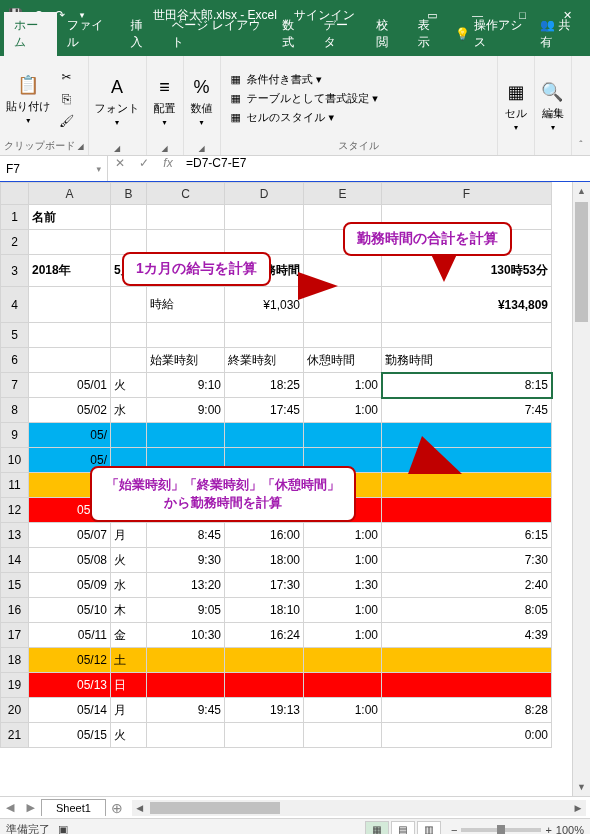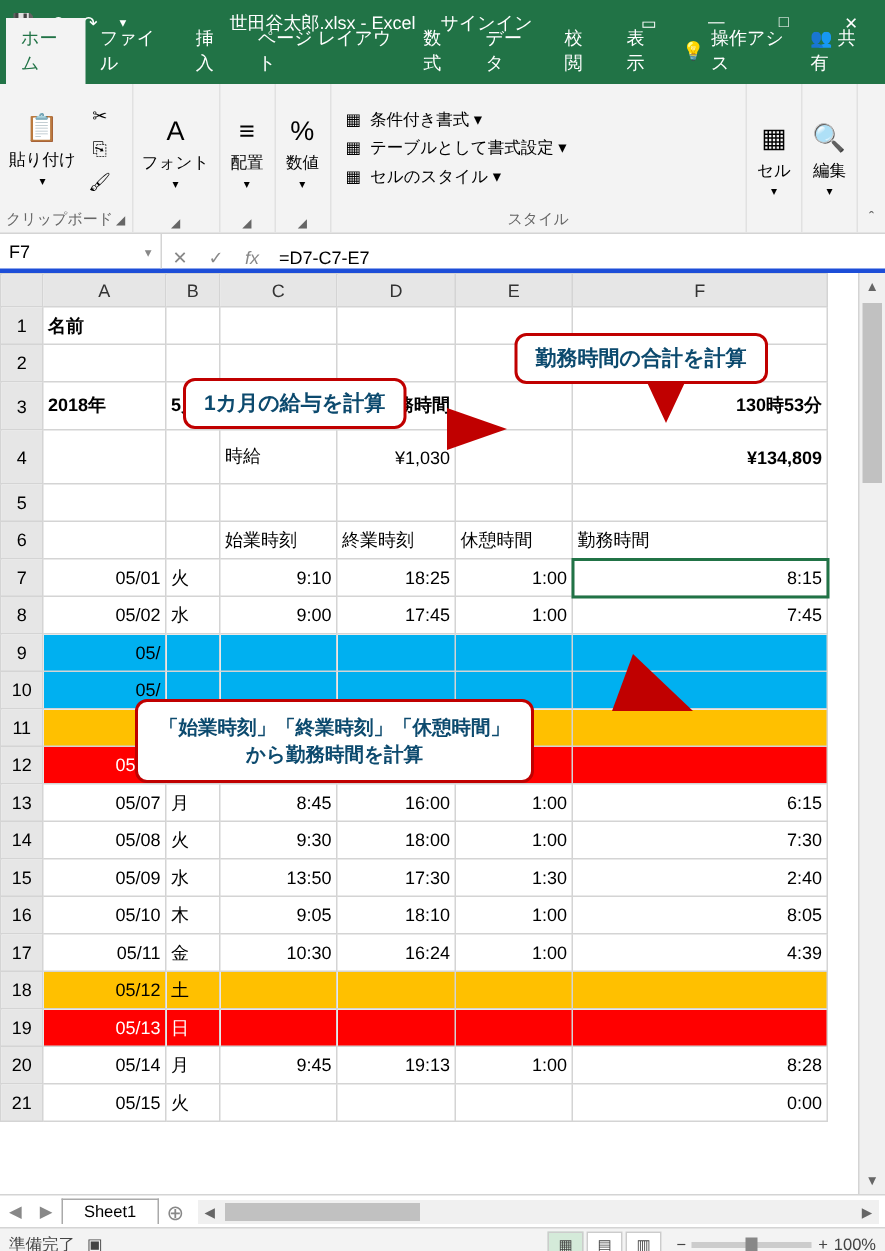--- a/index.html
+++ b/index.html
@@ -29,21 +29,21 @@
 .rgroup .label .dlaunch { font-size: 8px; }
 .bigbtn { display: flex; flex-direction: column; align-items: center; gap: 2px; font-size: 11px; padding: 2px; }
 .bigbtn .icon { width: 24px; height: 24px; display: flex; align-items: center; justify-content: center; font-size: 18px; }
 .smallcol { display: flex; flex-direction: column; gap: 2px; }
 .smallbtn { width: 20px; height: 20px; display: flex; align-items: center; justify-content: center; font-size: 12px; }
 .stylelist { display: flex; flex-direction: column; gap: 2px; font-size: 11px; }
 .stylelist .item { display: flex; align-items: center; gap: 4px; padding: 1px 4px; }
 .stylelist .sicon { width: 14px; height: 14px; display: inline-flex; align-items: center; justify-content: center; }
 
 
-.fbar { height: 26px; border-bottom: 3px solid #1d4ed8; display: flex; align-items: flex-end; background: #fff; }
+.fbar { height: 26px; border-bottom: 1px solid #1d4ed8; display: flex; align-items: flex-start; background: #fff; }
 .namebox { width: 108px; border-right: 1px solid #d4d4d4; padding: 0 6px; font-size: 12px; display: flex; align-items: center; height: 100%; }
 .namebox .dd { margin-left: auto; font-size: 9px; color: #888; }
 .fbar .fbtn { width: 24px; text-align: center; font-size: 12px; color: #888; }
 .formula { flex: 1; padding: 0 6px; font-size: 12px; }
 
 
 .gridwrap { position: relative; height: 614px; overflow: hidden; display: flex; }
 .gridmain { flex: 1; overflow: hidden; }
 .grid { border-collapse: collapse; table-layout: fixed; }
 .grid th, .grid td { border: 1px solid #d4d4d4; font-size: 12px; height: 25px; padding: 0 3px; overflow: hidden; white-space: nowrap; }
@@ -80,21 +80,21 @@
 
 .status { height: 22px; background: #f3f3f3; border-top: 1px solid #d4d4d4; display: flex; align-items: center; font-size: 11px; padding: 0 6px; color: #444; }
 .status .spacer { flex: 1; }
 .status .vbtn { width: 24px; height: 18px; border: 1px solid #ccc; margin-left: 2px; display: inline-flex; align-items: center; justify-content: center; font-size: 10px; background: #fff; }
 .status .vbtn.active { background: #d4ead9; }
 .status .zoom { display: flex; align-items: center; gap: 4px; margin-left: 10px; }
 .status .zslider { width: 80px; height: 4px; background: #ccc; position: relative; }
 .status .zslider .zthumb { position: absolute; left: 50%; top: -3px; width: 8px; height: 10px; background: #888; margin-left: -4px; }
 
 
-.callout { position: absolute; background: #fff; border: 2px solid #c00000; border-radius: 8px; padding: 6px 12px; font-weight: bold; color: #0c4a6e; font-size: 14px; text-align: center; white-space: nowrap; }
+.callout { position: absolute; background: #fff; border: 2px solid #c00000; border-radius: 8px; padding: 6px 12px; font-weight: bold; color: #a21caf; font-size: 14px; text-align: center; white-space: nowrap; }
 .callout.c1 { top: 252px; left: 122px; }
 .callout.c2 { top: 222px; left: 343px; }
 .callout.c3 { top: 466px; left: 90px; font-size: 13px; padding: 8px 14px; line-height: 1.4; }
 .tri { position: absolute; width: 0; height: 0; }
 .tri.t1 { top: 272px; left: 298px; border-left: 40px solid #c00000; border-top: 14px solid transparent; border-bottom: 14px solid transparent; }
 .tri.t2 { top: 252px; left: 430px; border-top: 30px solid #c00000; border-left: 14px solid transparent; border-right: 14px solid transparent; }
 .tri.t3 { top: 436px; left: 408px; border-bottom: 38px solid #c00000; border-left: 14px solid transparent; border-right: 40px solid transparent; }
 </style>
 </head>
 <body>
@@ -398,21 +398,21 @@
             <td class="tl ">火</td>
             <td>9:30</td>
             <td>18:00</td>
             <td>1:00</td>
             <td>7:30</td>
           </tr>
           <tr>
             <th class="rh">15</th>
             <td>05/09</td>
             <td class="tl ">水</td>
-            <td>13:50</td>
+            <td>13:20</td>
             <td>17:30</td>
             <td>1:30</td>
             <td>2:40</td>
           </tr>
           <tr>
             <th class="rh">16</th>
             <td>05/10</td>
             <td class="tl ">木</td>
             <td>9:05</td>
             <td>18:10</td>

